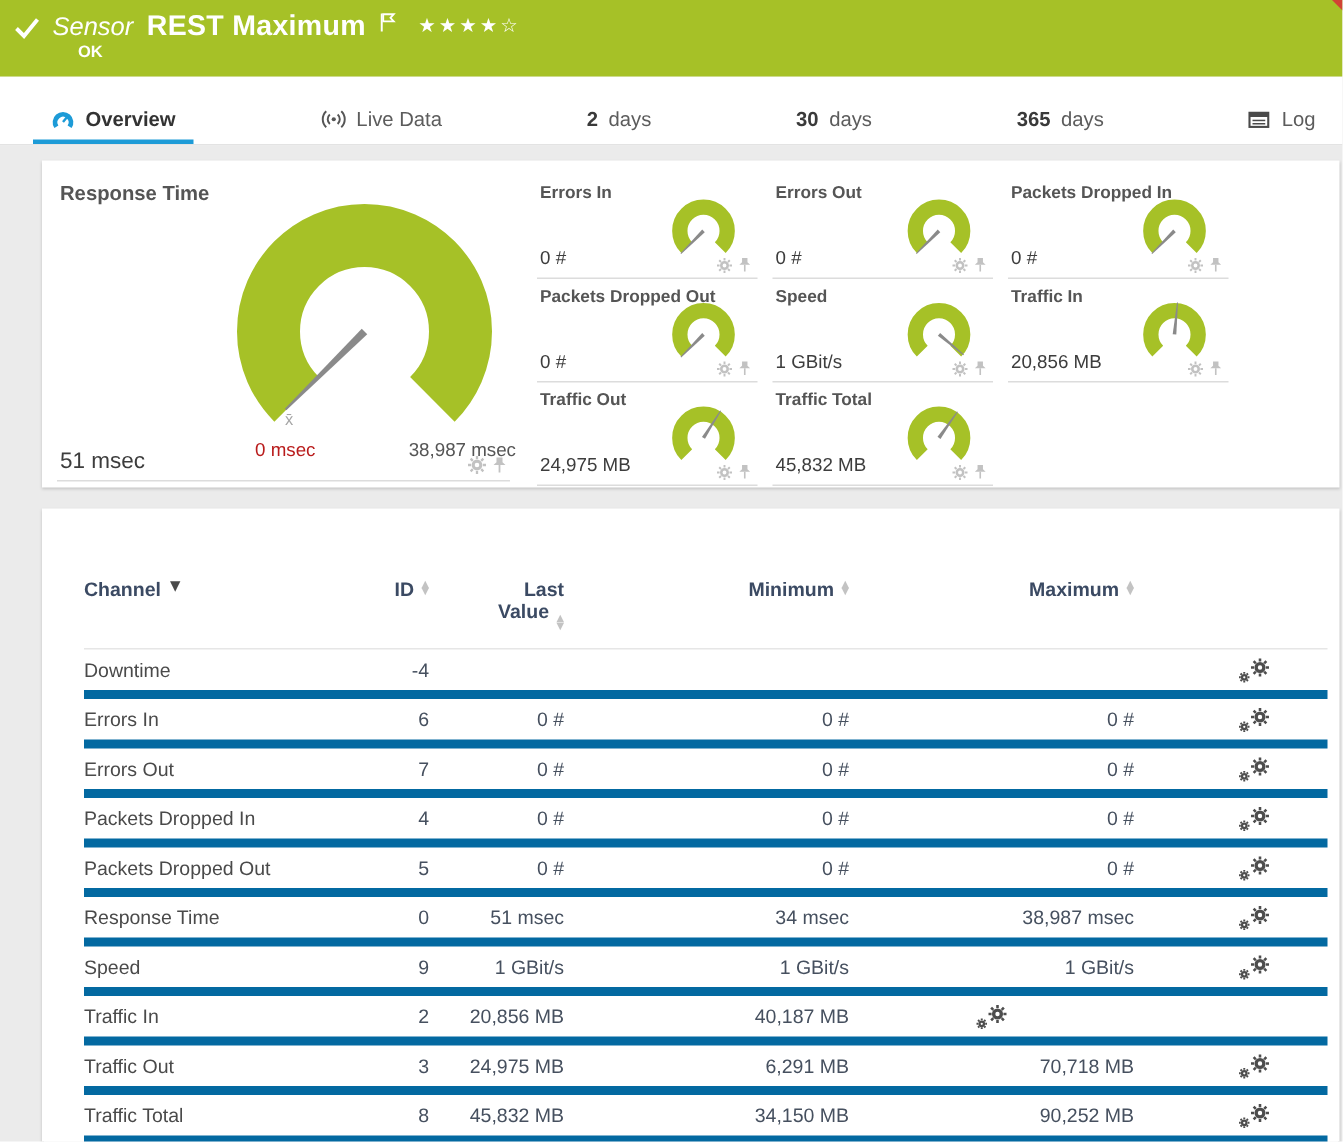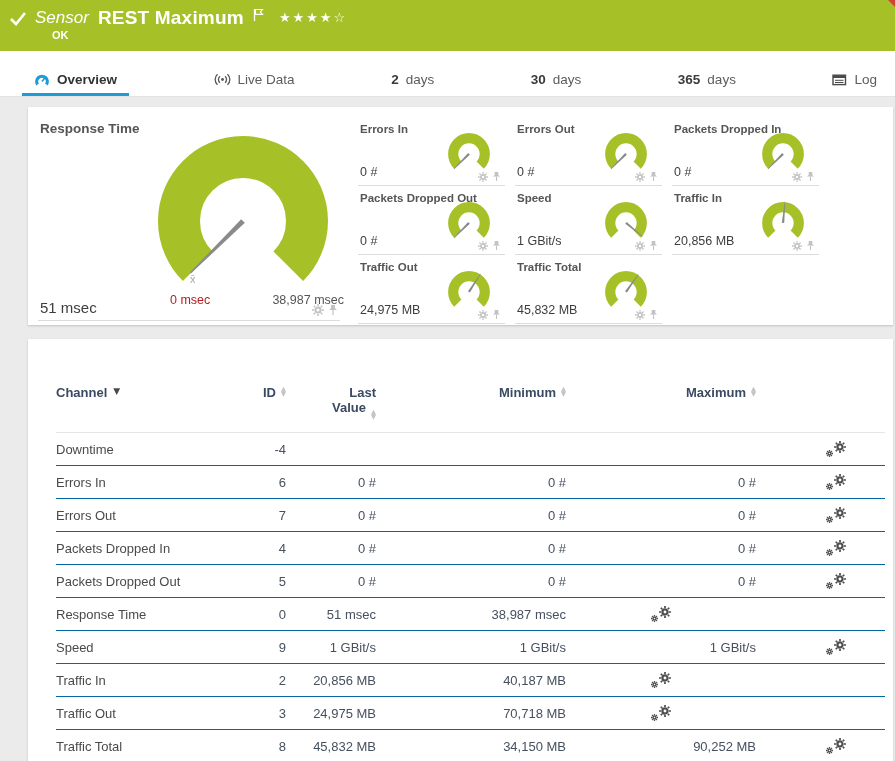--- a/index.html
+++ b/index.html
@@ -66,21 +66,21 @@
   
   .table-panel { margin-top:14px; height:430px; padding:46px 8px 0 28px; }
   .tgrid { display:grid; grid-template-columns:180px 50px 90px 190px 190px 160px; align-items:center; }
   .thead { font-size:13px; font-weight:bold; color:#3b4a63; padding-bottom:14px; border-bottom:1px solid #e6e6e6; align-items:start; }
   .thead > div { display:flex; align-items:flex-start; }
   .th-right { justify-content:flex-end; text-align:right; }
   .lv-inner { width:60px; margin-left:auto; text-align:right; }
   .sort { display:inline-flex; flex-direction:column; font-family:"DejaVu Sans",sans-serif;
           font-size:6.5px; line-height:5px; color:#c3c3c3; margin-left:5px; position:relative; top:2px; cursor:pointer; }
   .sorted { font-family:"DejaVu Sans",sans-serif; font-size:9px; color:#4a4a4a; margin-left:6px; position:relative; top:1px; cursor:pointer; }
-  .trow { height:33px; border-bottom:1px solid #0369a1; font-size:13px; }
+  .trow { height:33px; border-bottom:6px solid #0369a1; font-size:13px; }
   .c-channel { color:#4a4a4a; padding-left:0; }
   .c-num { text-align:right; color:#46505f; }
   .c-gear { display:flex; justify-content:center; }
   .chan-gear { position:relative; width:21px; height:16px; display:inline-block; color:#4d4d4d; cursor:pointer; }
   .chan-gear .gbig { position:absolute; top:0; right:1px; }
   .chan-gear .gsmall { position:absolute; bottom:0; left:0; }
   svg { overflow:visible; }
 </style>
 </head>
 <body>
@@ -454,20 +454,21 @@
           <path d="M7 0v2.4 M7 11.6V14 M0 7h2.4 M11.6 7H14 M2.05 2.05l1.7 1.7 M10.25 10.25l1.7 1.7 M11.95 2.05l-1.7 1.7 M3.75 10.25l-1.7 1.7" stroke="currentColor" stroke-width="2.6" fill="none"></path>
         </svg>
       </span>
     </div>
   </div>
 
   <div class="tgrid trow">
     <div class="c-channel">Response Time</div>
     <div class="c-num c-id">0</div>
     <div class="c-num c-last">51 msec</div>
+    <div class="c-num c-min">34 msec</div>
     <div class="c-num c-max">38,987 msec</div>
     <div class="c-gear">
       <span class="chan-gear">
         <svg class="gbig" width="12" height="12" viewBox="0 0 14 14">
           <circle cx="7" cy="7" r="3" fill="none" stroke="currentColor" stroke-width="2.6"></circle>
           <path d="M7 0v2.4 M7 11.6V14 M0 7h2.4 M11.6 7H14 M2.05 2.05l1.7 1.7 M10.25 10.25l1.7 1.7 M11.95 2.05l-1.7 1.7 M3.75 10.25l-1.7 1.7" stroke="currentColor" stroke-width="2" fill="none"></path>
         </svg>
         <svg class="gsmall" width="7" height="7" viewBox="0 0 14 14">
           <circle cx="7" cy="7" r="3" fill="none" stroke="currentColor" stroke-width="3"></circle>
           <path d="M7 0v2.4 M7 11.6V14 M0 7h2.4 M11.6 7H14 M2.05 2.05l1.7 1.7 M10.25 10.25l1.7 1.7 M11.95 2.05l-1.7 1.7 M3.75 10.25l-1.7 1.7" stroke="currentColor" stroke-width="2.6" fill="none"></path>
@@ -512,20 +513,21 @@
           <path d="M7 0v2.4 M7 11.6V14 M0 7h2.4 M11.6 7H14 M2.05 2.05l1.7 1.7 M10.25 10.25l1.7 1.7 M11.95 2.05l-1.7 1.7 M3.75 10.25l-1.7 1.7" stroke="currentColor" stroke-width="2.6" fill="none"></path>
         </svg>
       </span>
     </div>
   </div>
 
   <div class="tgrid trow">
     <div class="c-channel">Traffic Out</div>
     <div class="c-num c-id">3</div>
     <div class="c-num c-last">24,975 MB</div>
+    <div class="c-num c-min">6,291 MB</div>
     <div class="c-num c-max">70,718 MB</div>
     <div class="c-gear">
       <span class="chan-gear">
         <svg class="gbig" width="12" height="12" viewBox="0 0 14 14">
           <circle cx="7" cy="7" r="3" fill="none" stroke="currentColor" stroke-width="2.6"></circle>
           <path d="M7 0v2.4 M7 11.6V14 M0 7h2.4 M11.6 7H14 M2.05 2.05l1.7 1.7 M10.25 10.25l1.7 1.7 M11.95 2.05l-1.7 1.7 M3.75 10.25l-1.7 1.7" stroke="currentColor" stroke-width="2" fill="none"></path>
         </svg>
         <svg class="gsmall" width="7" height="7" viewBox="0 0 14 14">
           <circle cx="7" cy="7" r="3" fill="none" stroke="currentColor" stroke-width="3"></circle>
           <path d="M7 0v2.4 M7 11.6V14 M0 7h2.4 M11.6 7H14 M2.05 2.05l1.7 1.7 M10.25 10.25l1.7 1.7 M11.95 2.05l-1.7 1.7 M3.75 10.25l-1.7 1.7" stroke="currentColor" stroke-width="2.6" fill="none"></path>

